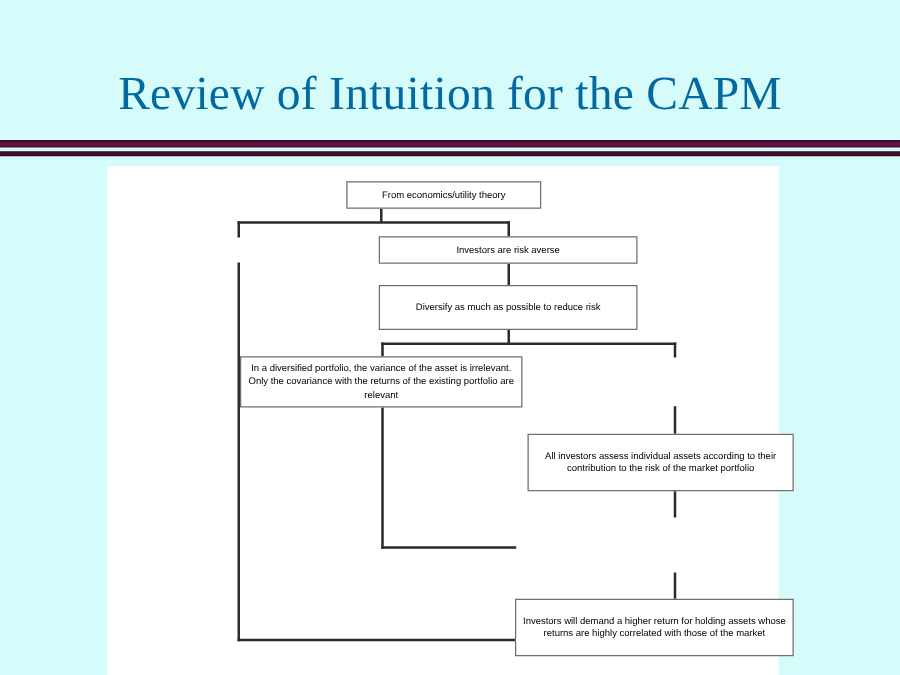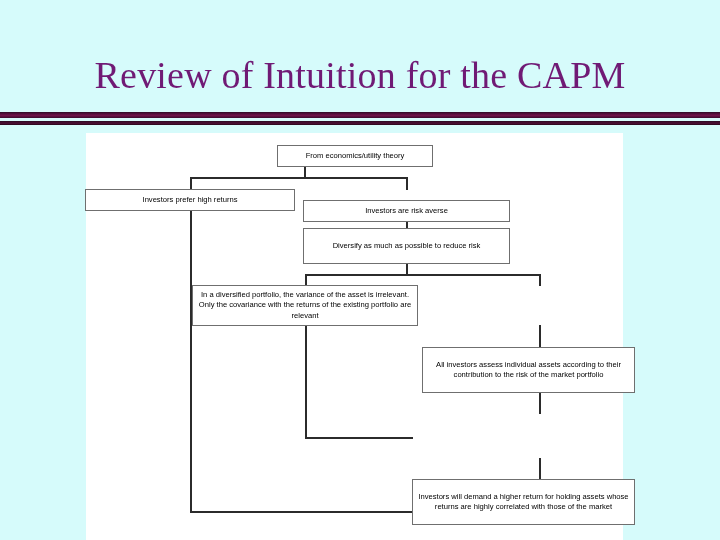--- a/index.html
+++ b/index.html
@@ -22,21 +22,21 @@
   
   #slide-title {
     position: absolute;
     left: 0;
     top: 52px;
     width: 720px;
     text-align: center;
     font-family: "Liberation Serif", "DejaVu Serif", serif;
     font-size: 38px;
     line-height: 46px;
-    color: #701a75;
+    color: #0369a1;
     letter-spacing: 0.2px;
     white-space: nowrap;
   }
   
   .rule {
     position: absolute;
     left: 0;
     width: 720px;
   }
   #rule-thick {
@@ -118,25 +118,22 @@
     <div class="conn v" style="left:219px; top:192px; height:114px;"></div>
     <div class="conn h" style="left:219px; top:304px; width:108px;"></div>
 
     <div class="conn v" style="left:104px; top:77px;  height:303px;"></div>
     <div class="conn h" style="left:104px; top:378px; width:223px;"></div>
 
     <div class="node" id="node-source" style="left:191px; top:12px; width:156px; height:22px;">
       <span>From economics/utility theory</span>
     </div>
 
-    <div class="node" id="node-high-returns" style="left:-1px; top:56px; width:210px; height:22px;">
-      <span>Investors prefer high returns</span>
-    </div>
 
-    <div class="node" id="node-risk-averse" style="left:217px; top:56px; width:207px; height:22px;margin-top:11px;">
+    <div class="node" id="node-risk-averse" style="left:217px; top:56px; width:207px; height:22px;">
       <span>Investors are risk averse</span>
     </div>
 
     <div class="node" id="node-diversify" style="left:217px; top:95px; width:207px; height:36px;">
       <span>Diversify as much as possible to reduce risk</span>
     </div>
 
     <div class="node" id="node-variance" style="left:106px; top:152px; width:226px; height:41px;">
       <span>In a diversified portfolio, the variance of the asset is irrelevant.  Only the covariance with the returns of the existing portfolio are relevant</span>
     </div>

